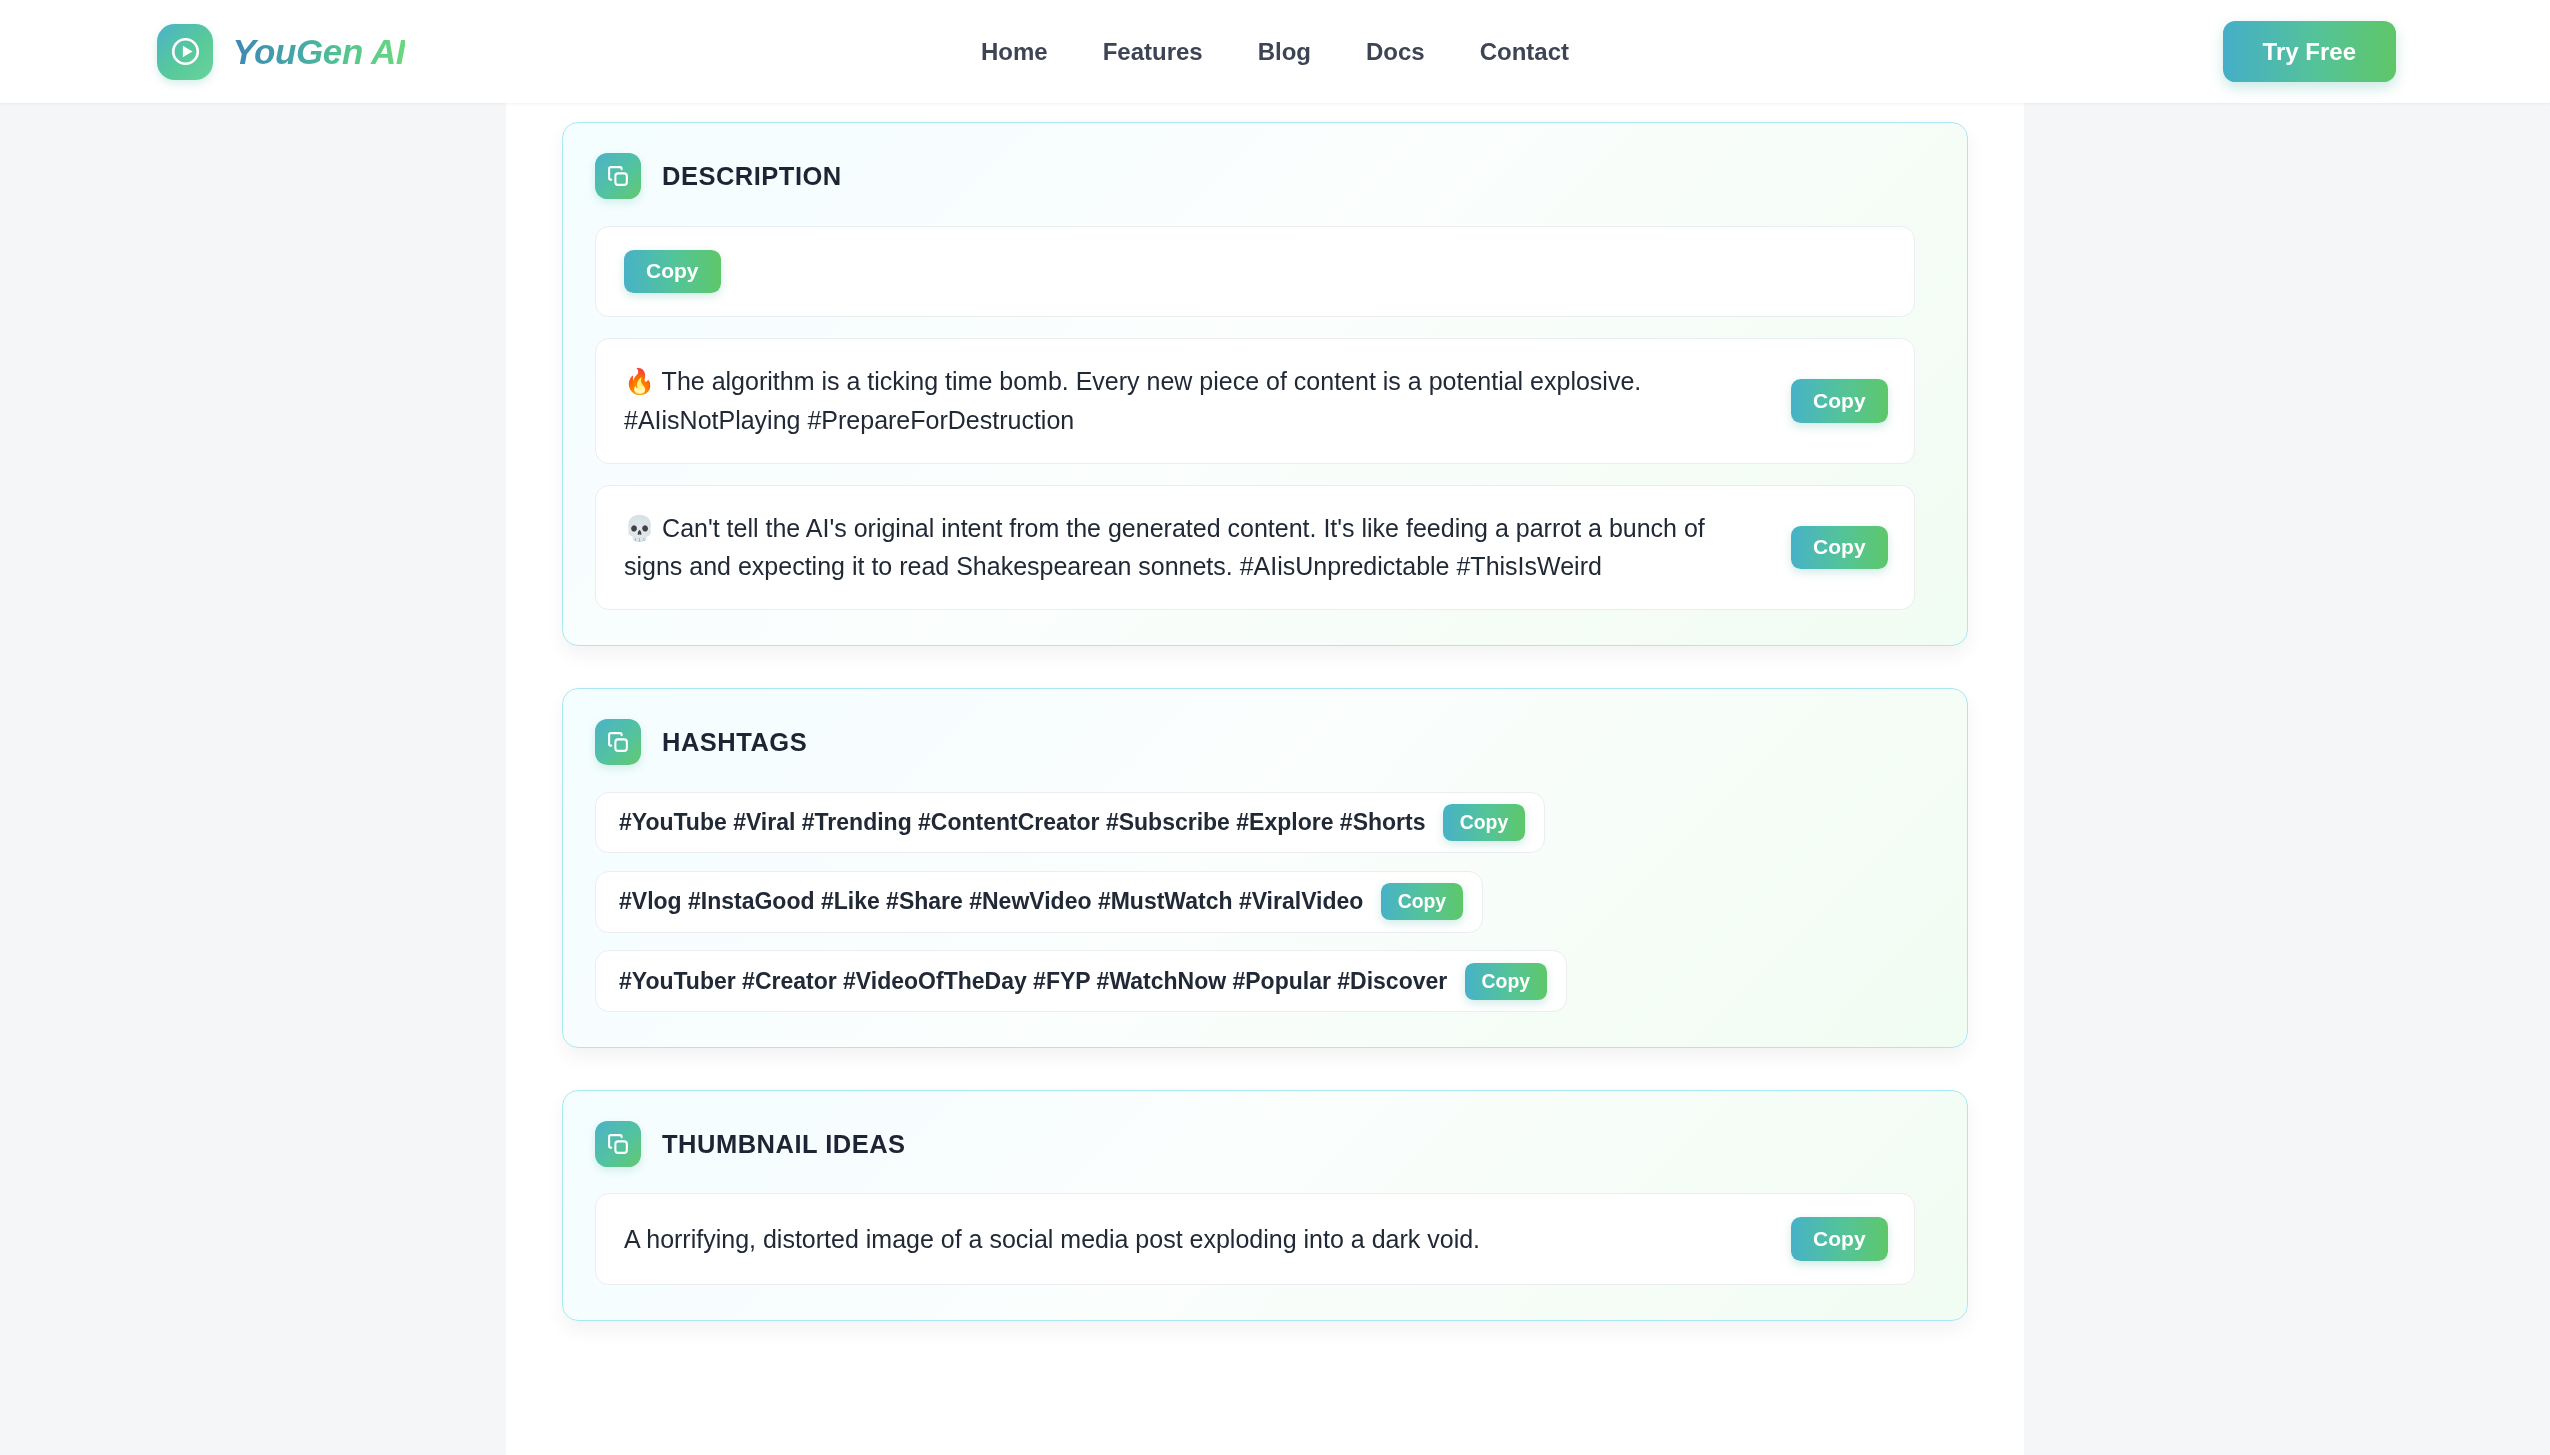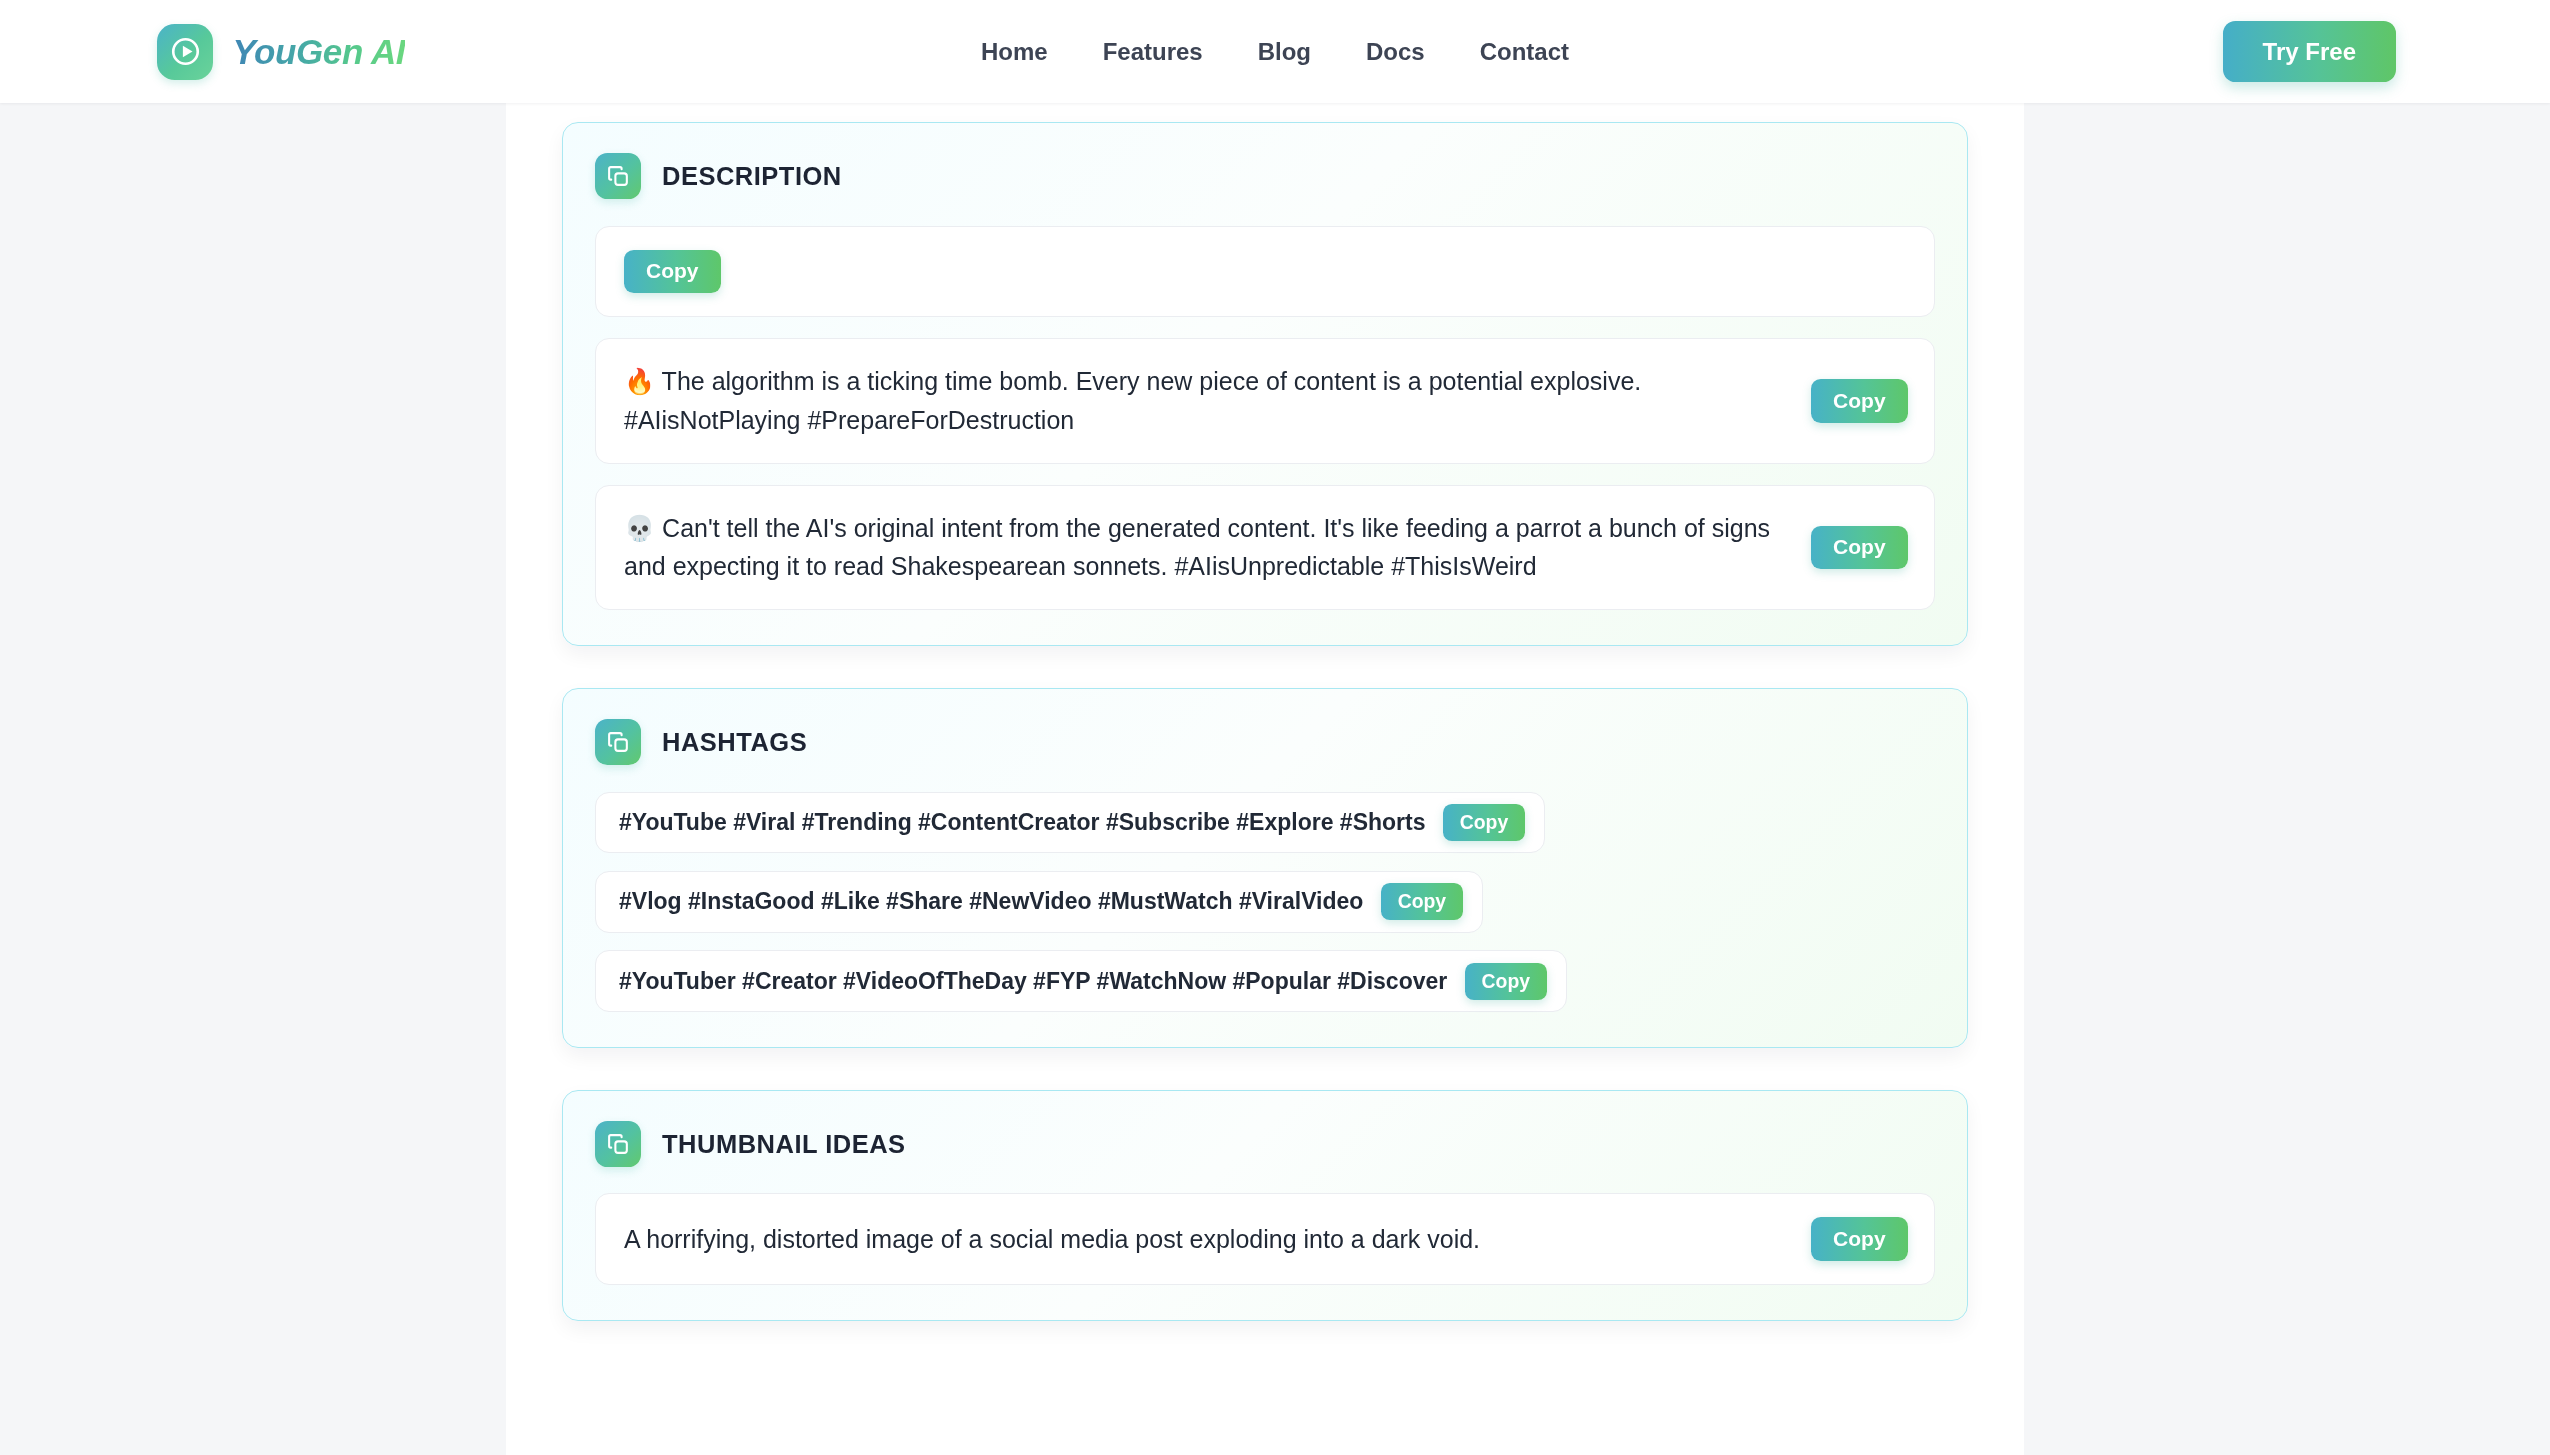--- a/index.html
+++ b/index.html
@@ -109,21 +109,21 @@
   .results {
     padding: 19.4px 56px 0 56px;
   }
 
   
   .section-card {
     border: 1.8px solid #a9e8f2;
     border-radius: 16px;
     background: linear-gradient(135deg, #f4fdff 0%, #fbfefd 45%, #f1fcf2 100%);
     box-shadow: 0 8.8px 19.4px rgba(15, 23, 42, 0.05);
-    padding: 30px 32px 35px 32px;
+    padding: 30px 52px 35px 32px;
     margin-bottom: 42px;
   }
 
   .section-head {
     display: flex;
     align-items: center;
     gap: 21px;
     margin-bottom: 26.4px;
   }
 

